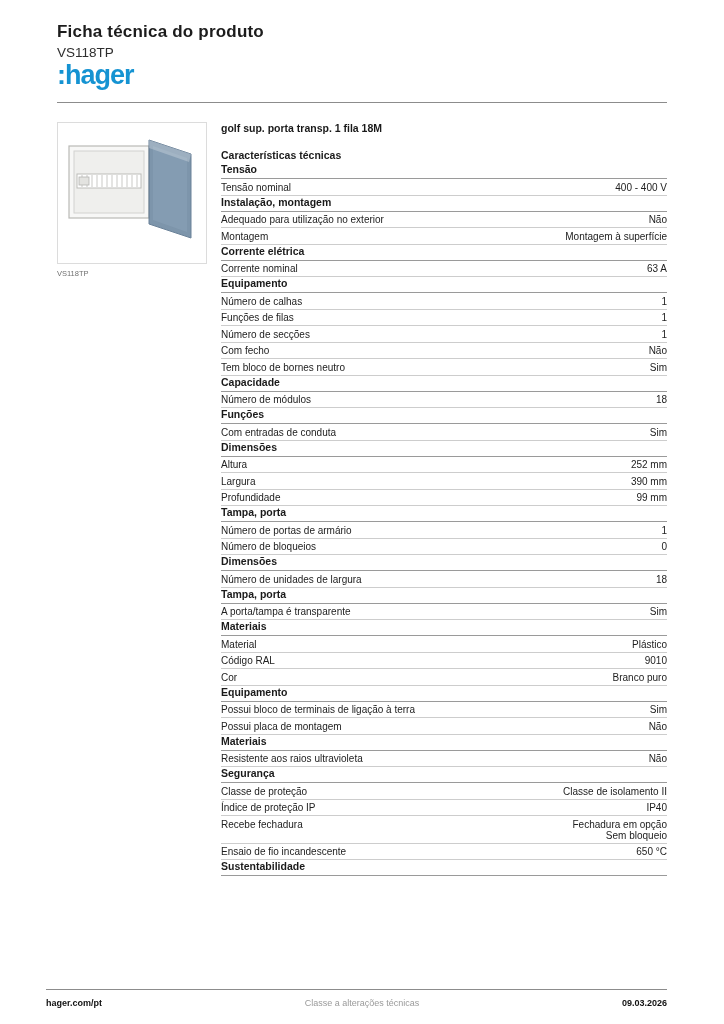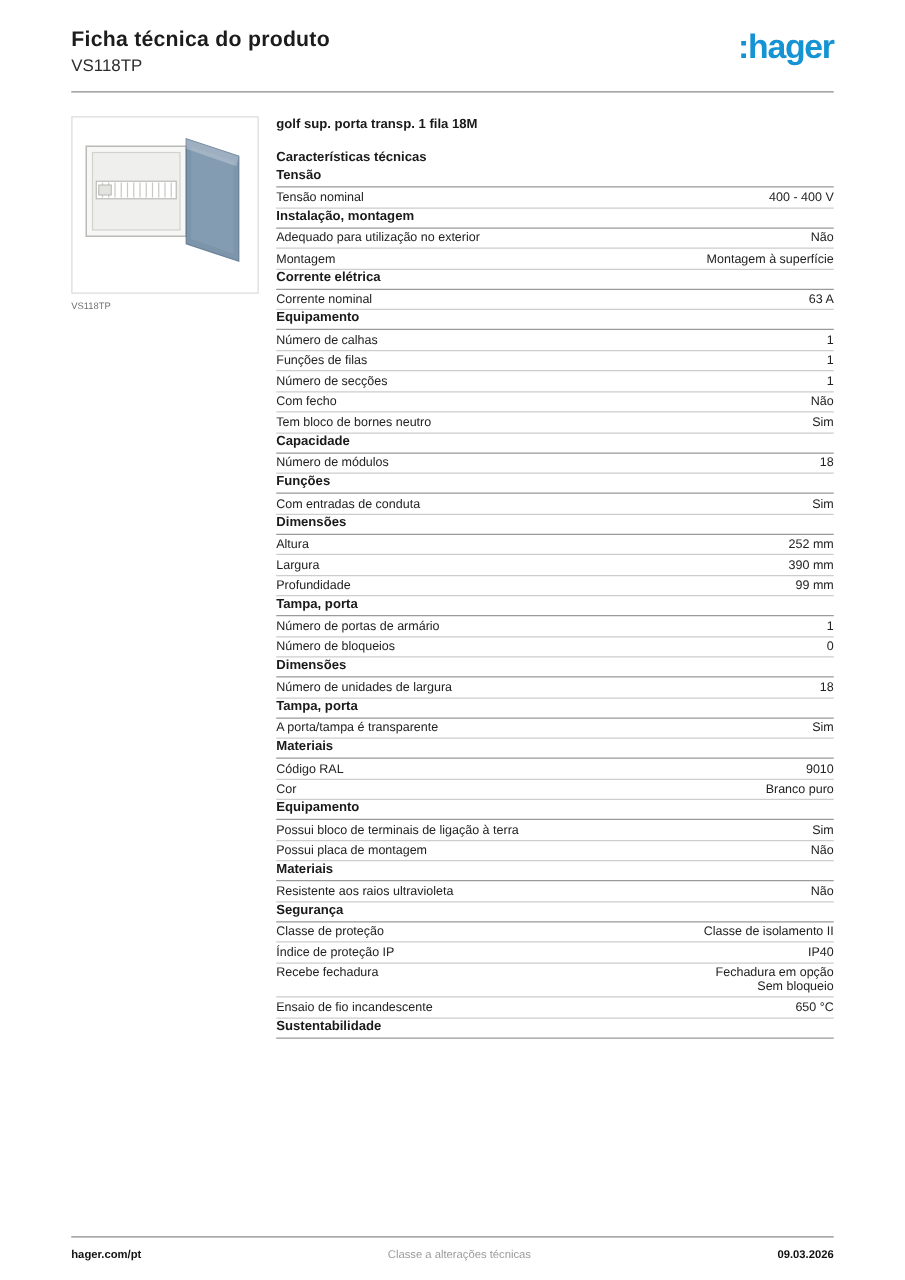--- a/index.html
+++ b/index.html
@@ -1,20 +1,20 @@
 <!DOCTYPE html>
 <html><head>
 <meta charset="utf-8">
 <style>
   * { margin:0; padding:0; box-sizing:border-box; }
   html,body { background:#ffffff; }
   body { font-family:"Liberation Sans", sans-serif; color:#1a1a1a; }
   .page { width:724px; height:1024px; position:relative; background:#fff; overflow:hidden; margin:0 auto; }
 
-  .header { display:flex; justify-content:space-between; align-items:flex-start; padding:22px 57px 0 57px; }
+  .header { display:flex; justify-content:space-between; align-items:flex-start; padding:22px 57px 0 57px;flex-direction:column; }
   .title { font-size:17px; font-weight:bold; letter-spacing:0.2px; color:#1c1c1c; }
   .subtitle { font-size:13.5px; color:#2e2e2e; margin-top:3px; }
   .logo { font-size:27px; font-weight:bold; color:#1593d2; letter-spacing:-1px; line-height:1; margin-top:2px; }
   .header-rule { border-top:1px solid #8c8c8c; margin:13px 57px 0 57px; }
 
   .main { display:flex; padding:19px 57px 0 57px; }
   .left-col { width:150px; margin-right:14px; flex-shrink:0; }
   .product-image { width:150px; height:142px; border:1px solid #dcdcdc; background:#fff;
                    display:flex; align-items:center; justify-content:center; }
   .image-caption { font-size:7.5px; color:#707070; margin-top:5px; }
@@ -23,21 +23,21 @@
   .product-name { font-size:10.5px; font-weight:bold; margin-bottom:15px; }
   .caract-title { font-size:10.5px; font-weight:bold; margin-bottom:2px; }
 
   .section-title { font-size:10.5px; font-weight:bold; padding-bottom:3px;
                    border-bottom:1px solid #9a9a9a; }
   .row { display:flex; justify-content:space-between; align-items:flex-start; gap:25px;
          padding:2.5px 0 2px 0; border-bottom:1px solid #cdcdcd; font-size:10px; color:#222; }
   .row .label { flex:1; }
   .row .value { text-align:right; white-space:pre-line; }
 
-  .footer { position:absolute; left:57px; right:57px; bottom:16px; }
+  .footer { position:absolute; left:46px; right:57px; bottom:16px; }
   .footer-rule { border-top:1px solid #8c8c8c; margin-bottom:8px; }
   .footer-row { display:flex; justify-content:space-between; align-items:baseline; font-size:9px; }
   .footer-left { font-weight:bold; color:#111; }
   .footer-center { color:#9a9a9a; }
   .footer-right { font-weight:bold; color:#111; }
 </style>
 </head>
 <body>
 
 <div class="page">
@@ -174,20 +174,24 @@
           <div class="section">
             <div class="section-title">Tampa, porta</div>
             <div class="row">
               <span class="label">A porta/tampa é transparente</span>
               <span class="value">Sim</span>
             </div>
           </div>
           <div class="section">
             <div class="section-title">Materiais</div>
             <div class="row">
+              <span class="label">Material</span>
+              <span class="value">Plástico</span>
+            </div>
+            <div class="row">
               <span class="label">Código RAL</span>
               <span class="value">9010</span>
             </div>
             <div class="row">
               <span class="label">Cor</span>
               <span class="value">Branco puro</span>
             </div>
           </div>
           <div class="section">
             <div class="section-title">Equipamento</div>

